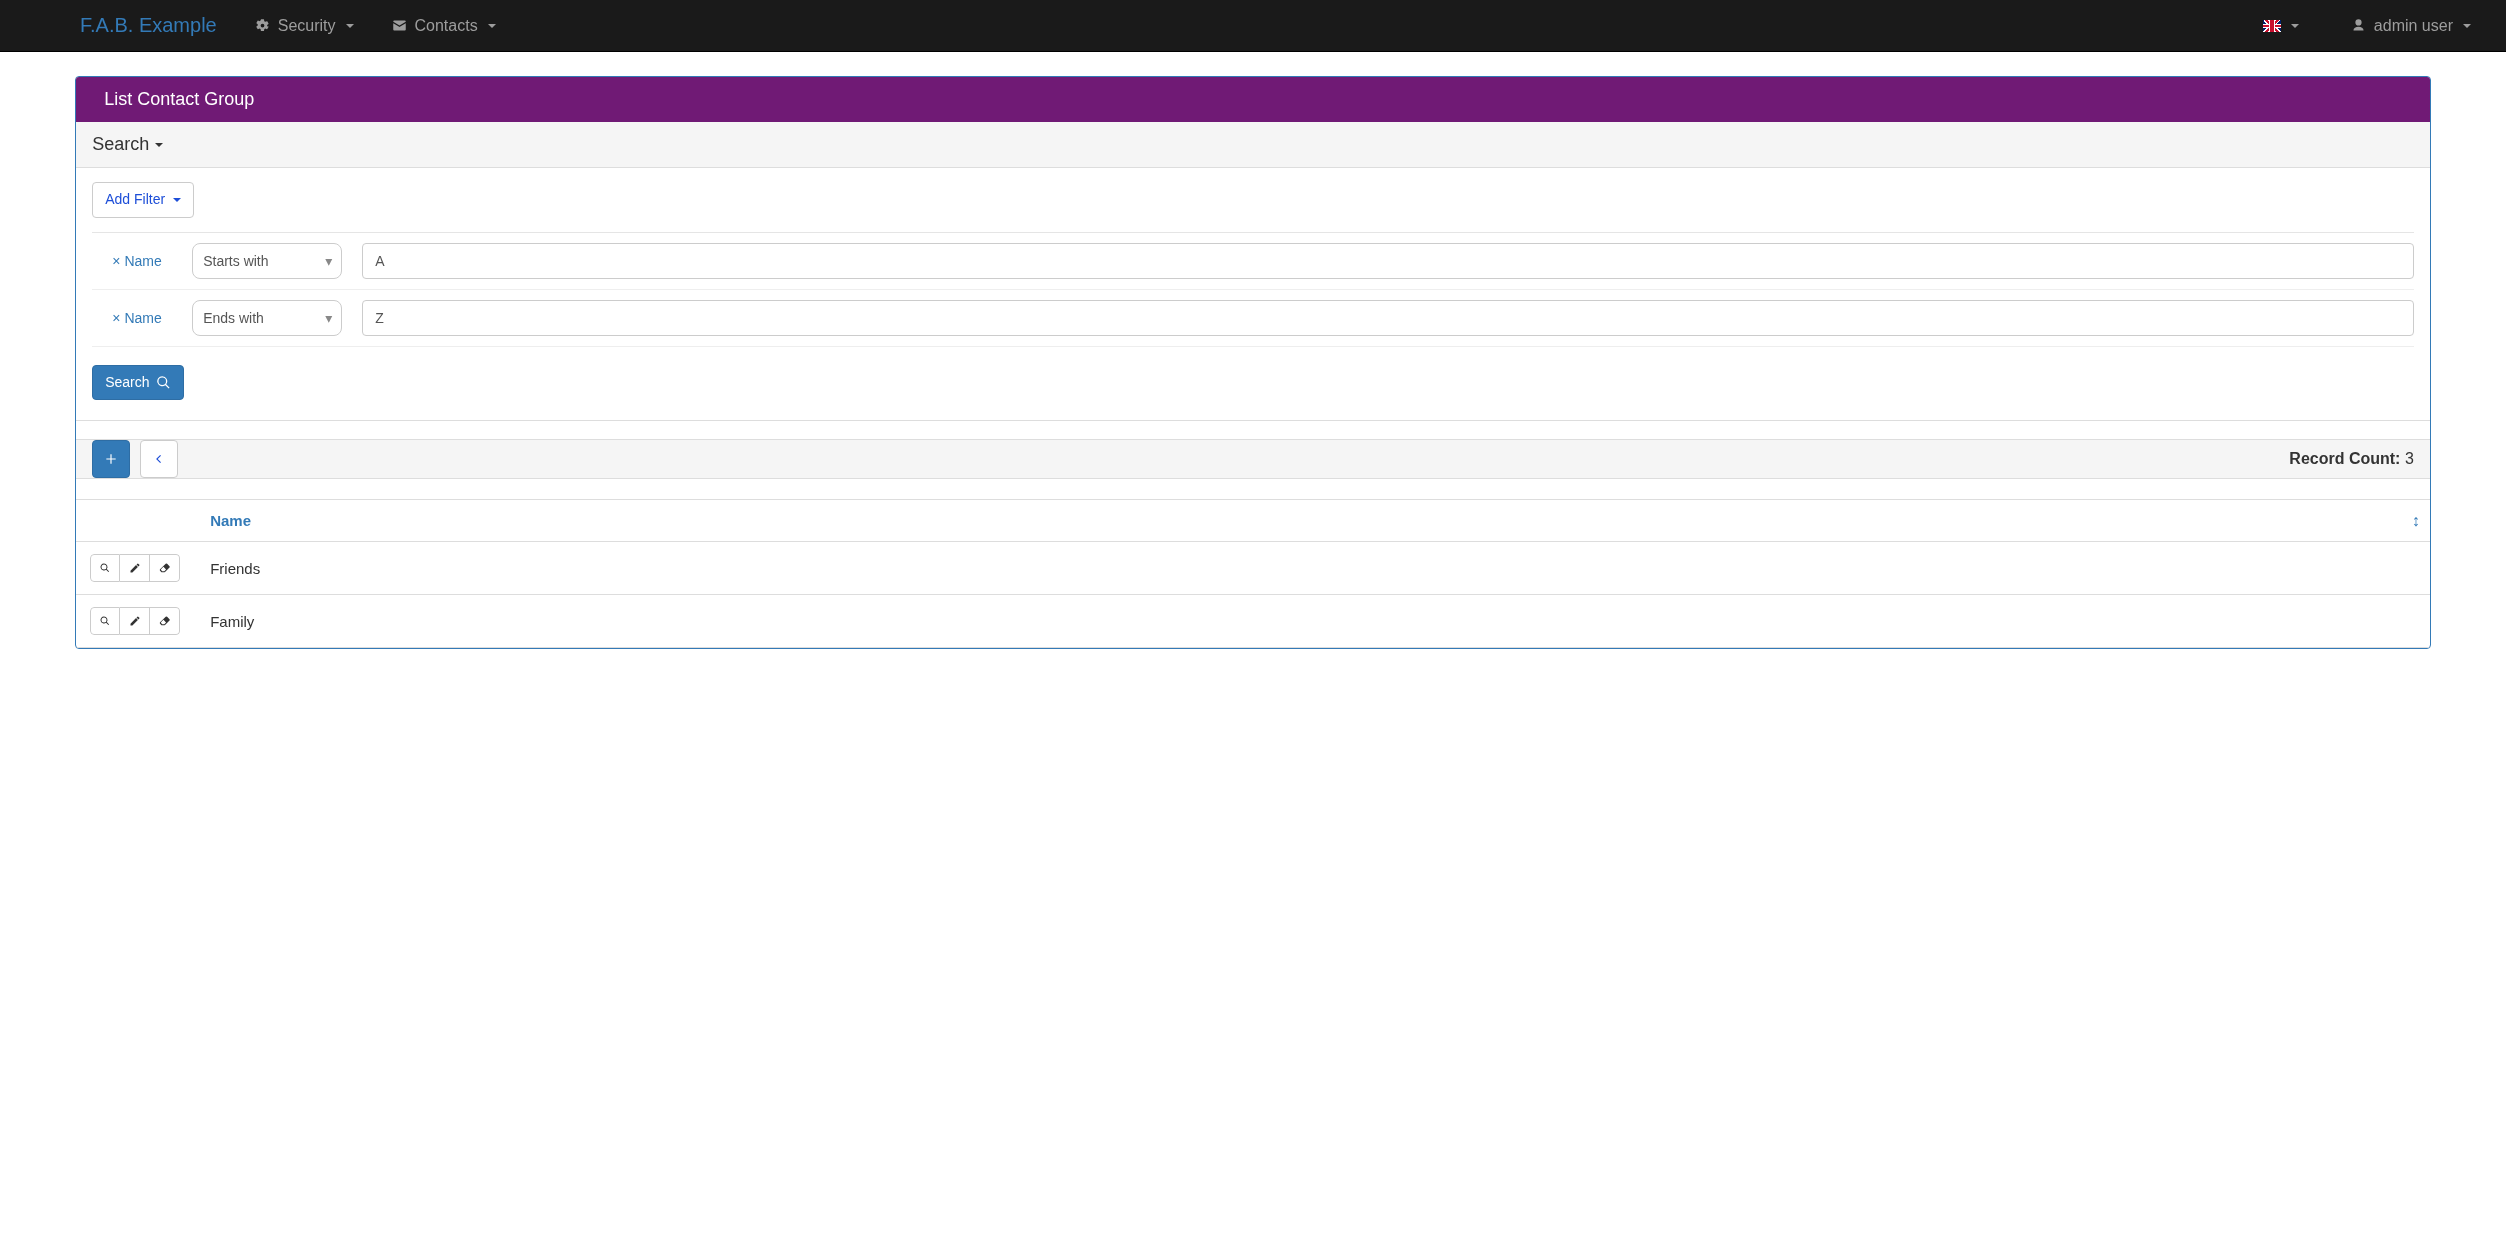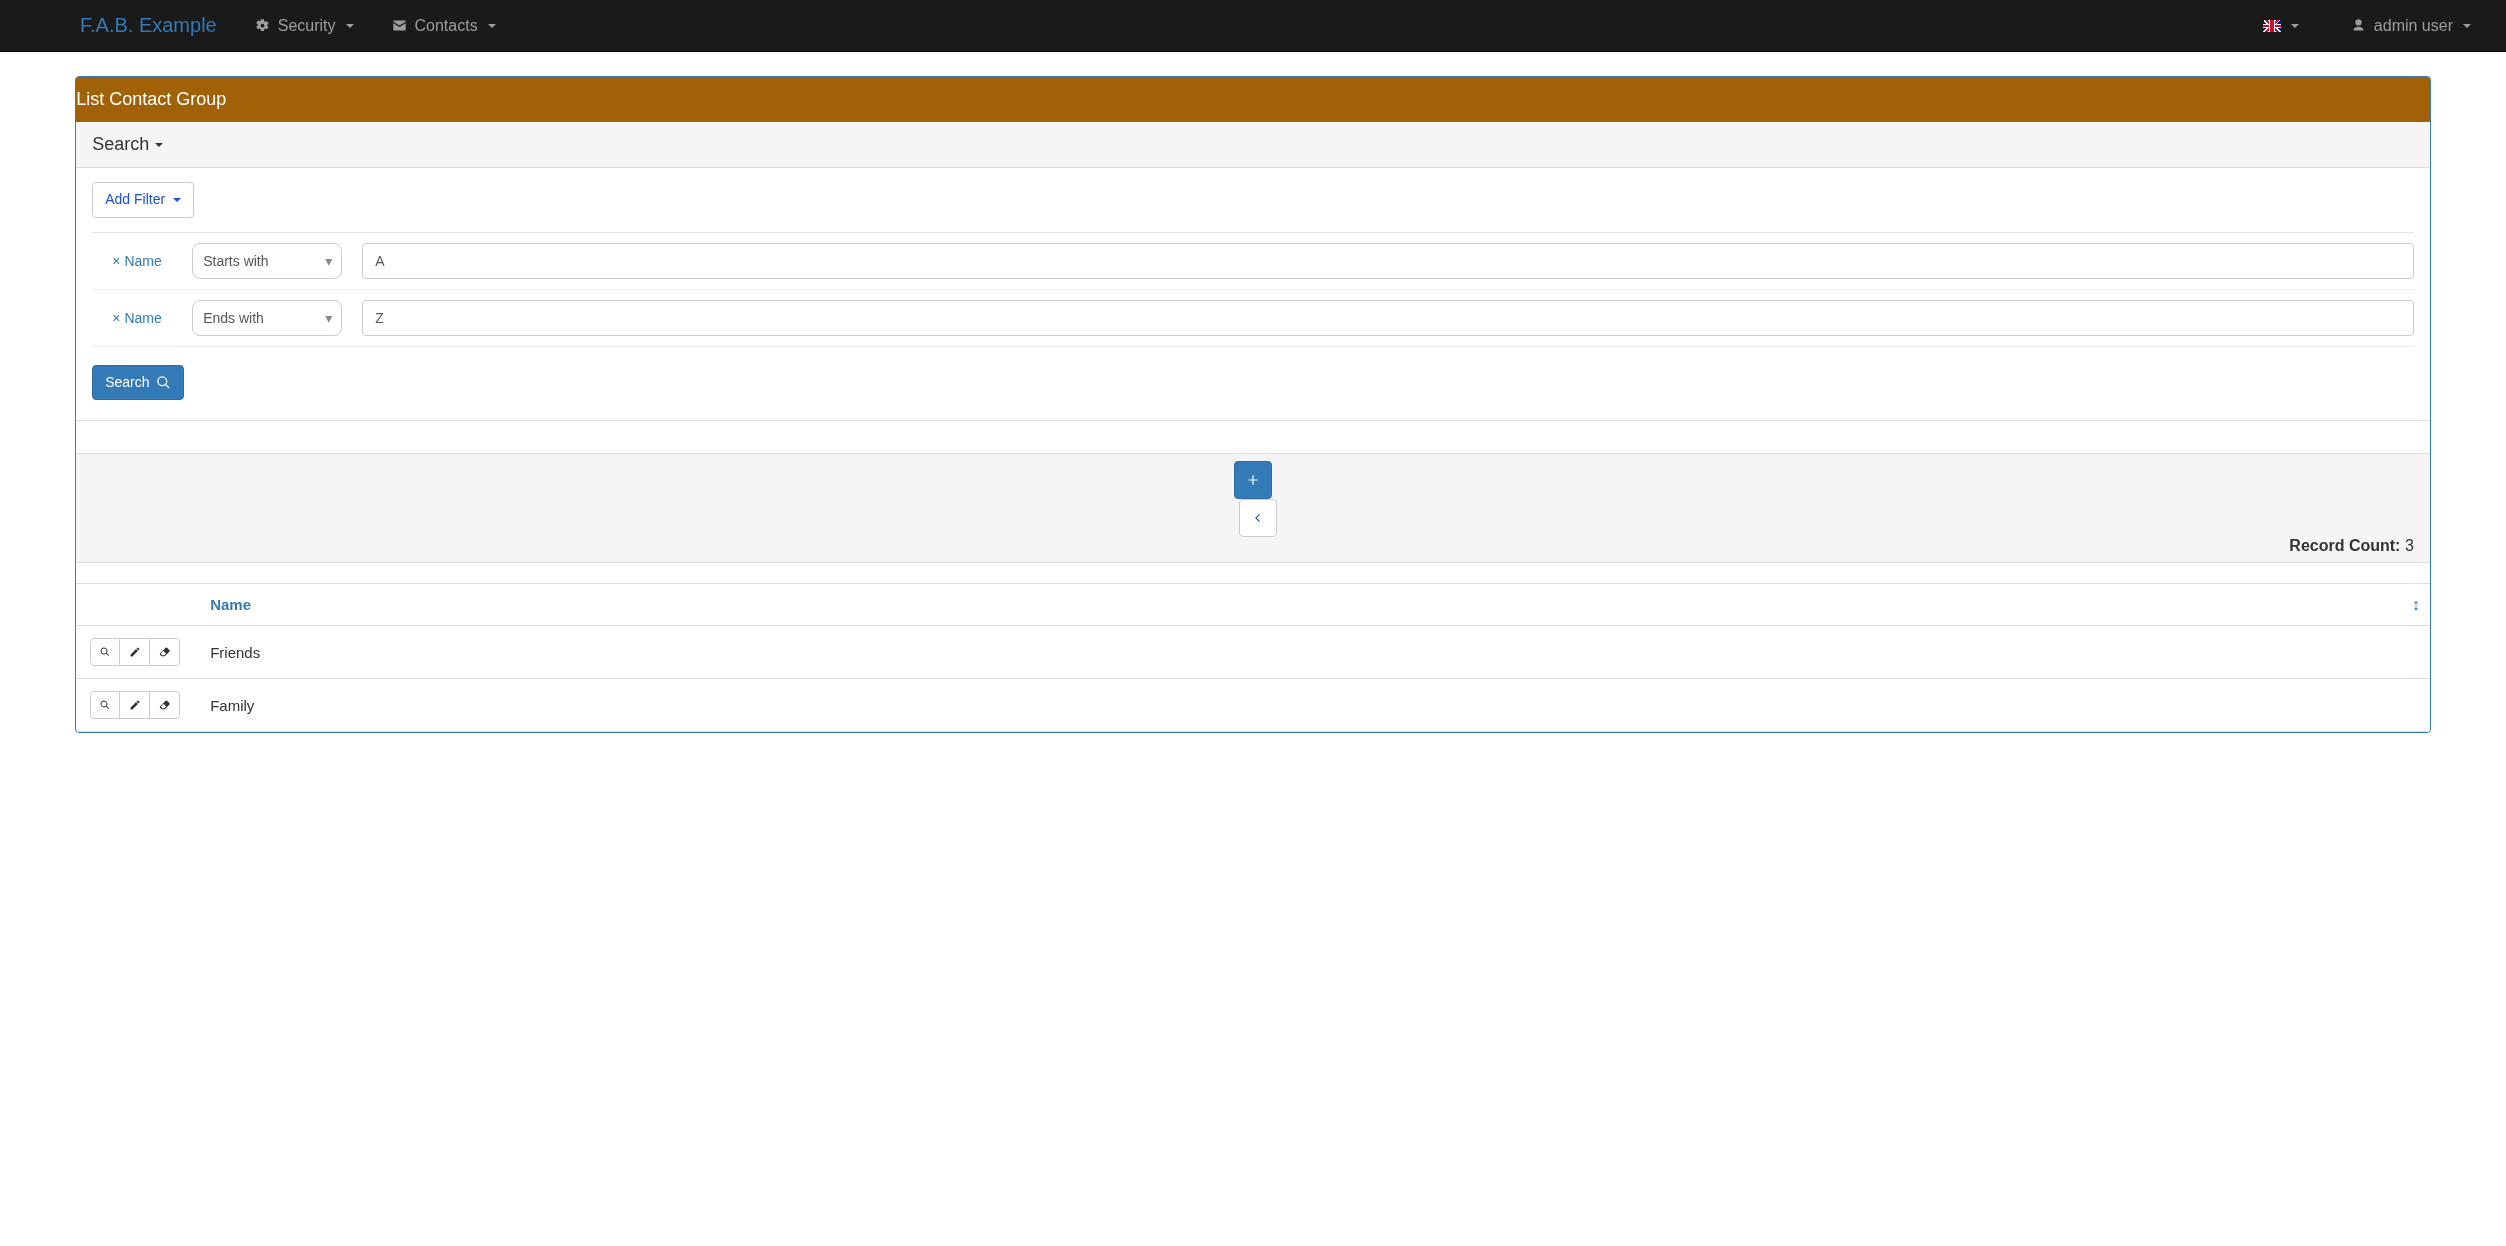--- a/index.html
+++ b/index.html
@@ -76,23 +76,23 @@
     width: 94%;
     margin: 24px auto 0;
   }
 
   .panel {
     border: 1px solid #337ab7;
     border-radius: 4px;
     overflow: hidden;
   }
   .panel-heading {
-    background: #a16207;
+    background: #701a75;
     color: #fff;
-    padding: 12px 0;
+    padding: 12px 28px;
     font-size: 18px;
     font-weight: 500;
   }
 
   .search-header {
     background: #f5f5f5;
     border-bottom: 1px solid #ddd;
     padding: 12px 16px;
     font-size: 18px;
     color: #333;
@@ -183,25 +183,24 @@
     color: #555;
   }
 
   .search-btn-row { margin-top: 18px; }
 
   
   .list-toolbar {
     background: #f5f5f5;
     border-top: 1px solid #ddd;
     border-bottom: 1px solid #ddd;
-    padding: 7px 16px;
+    padding: 0 16px;
     display: flex;
     align-items: center;
-    margin-top: 32px;
-    flex-direction: column;
+    margin-top: 18px;
   }
   .list-toolbar .right {
     margin-left: auto;
     font-size: 16px;
     color: #333;
   }
   .list-toolbar .right strong { font-weight: 700; }
 
   .btn-square {
     width: 38px; height: 38px;

